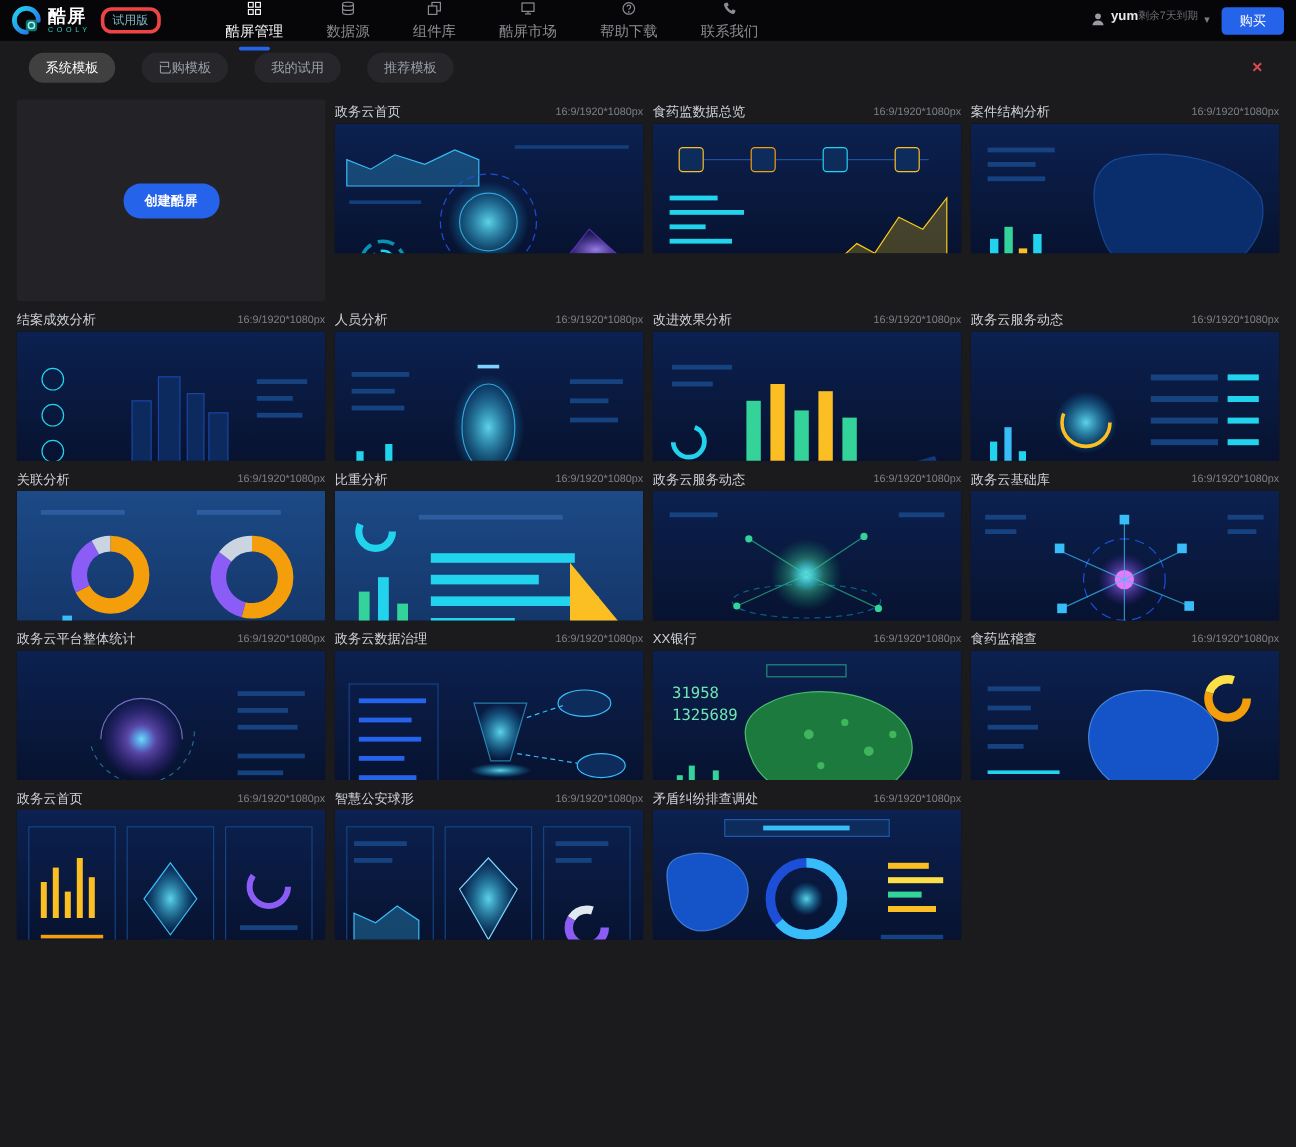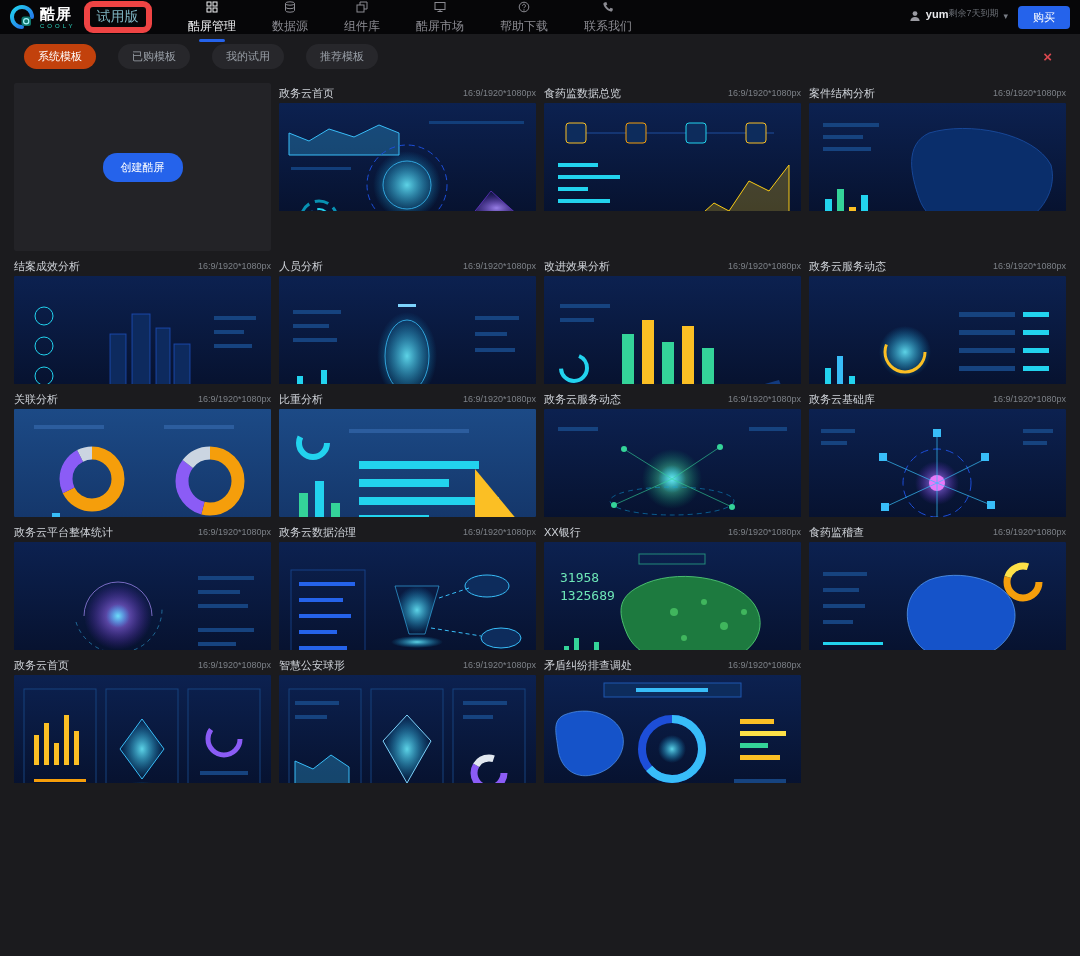--- a/index.html
+++ b/index.html
@@ -6,21 +6,21 @@
   html,body { width:1080px; height:956px; background:#1b1b1e; overflow:hidden;
     font-family:"Liberation Sans","DejaVu Sans",sans-serif; }
 
   
   .topbar { height:34px; background:#060608; display:flex; align-items:center; padding:0 10px; }
   .logo-group { display:flex; align-items:center; gap:6px; min-width:150px; }
   .logo-mark { width:24px; height:24px; }
   .logo-text-wrap { display:flex; flex-direction:column; line-height:1; }
   .logo-cn { color:#fff; font-weight:bold; font-size:15px; letter-spacing:1px; }
   .logo-en { color:#2dd4bf; font-size:6px; letter-spacing:3px; margin-top:2px; }
-  .trial-badge { border:6px solid #ef4444; color:#7fb6c4; font-size:14px; padding:1px 7px;
+  .trial-badge { border:3px solid #ef4444; color:#7fb6c4; font-size:10px; padding:1px 7px;
     border-radius:9px; margin-left:2px; white-space:nowrap; }
   .main-nav { display:flex; align-items:center; gap:36px; margin-left:28px; flex:1; }
   .nav-item { display:flex; align-items:center; gap:5px; color:#8b8b92; font-size:12px;
     cursor:pointer; position:relative; padding:9px 0 7px; white-space:nowrap;flex-direction:column; }
   .nav-item svg { width:12px; height:12px; }
   .nav-item.active { color:#f2f3f5; }
   .nav-item.active::after { content:""; position:absolute; left:50%; transform:translateX(-50%);
     bottom:0; width:26px; height:3px; border-radius:2px; background:#2563eb; }
   .user-area { display:flex; align-items:center; gap:10px; }
   .user-id { display:flex; align-items:flex-start; gap:5px; }
@@ -31,37 +31,37 @@
   .user-expiry { color:#6b6f76; font-size:9px; }
   .caret { color:#7a7e86; font-size:9px; margin-top:3px; }
   .buy-btn { background:#2563eb; color:#fff; border:none; font-size:11px; padding:4px 15px;
     border-radius:4px; cursor:pointer; font-family:inherit; }
 
   
   .filterbar { display:flex; align-items:center; padding:10px 24px 6px; }
   .tabs { display:flex; gap:22px; flex:1; }
   .tab { font-size:11px; color:#9aa0a8; background:#27272b; border:none; padding:5px 14px;
     border-radius:13px; cursor:pointer; font-family:inherit; }
-  .tab.active { background:#c2410c; color:#fff; }
+  .tab.active { background:#404040; color:#fff; }
   .close-x { color:#d9484f; font-size:15px; font-weight:bold; cursor:pointer; line-height:1;
     padding:0 4px; }
 
   
   .grid { display:grid; grid-template-columns:repeat(4,1fr); gap:5px 8px; padding:8px 14px 0; }
   .card { display:flex; flex-direction:column; }
   .card-head { height:20px; display:flex; align-items:center; justify-content:space-between; }
   .card-title { color:#cfd3d9; font-size:11px; overflow:hidden; white-space:nowrap; }
   .card-size { color:#7c8087; font-size:9px; }
   .thumb { height:108px; background:#061027; cursor:pointer; overflow:hidden; border-radius:1px; }
   .thumb svg { display:block; width:100%; height:148px; }
 
   .create-card { height:168px; background:#232327; border-radius:2px; display:flex;
     align-items:center; justify-content:center; }
   .create-btn { background:#2563eb; color:#fff; border:none; font-size:11px; padding:7px 18px;
-    border-radius:14px; cursor:pointer; font-family:inherit; }
+    border-radius:14px; cursor:pointer; font-family:inherit;font-weight:bold; }
 </style>
 </head>
 <body>
 
 <svg width="0" height="0" style="position:absolute">
   <defs>
     <linearGradient id="bgA" x1="0" y1="0" x2="0" y2="1">
       <stop offset="0" stop-color="#0c2150"></stop>
         <stop offset="1" stop-color="#050d24"></stop>
       </linearGradient>

